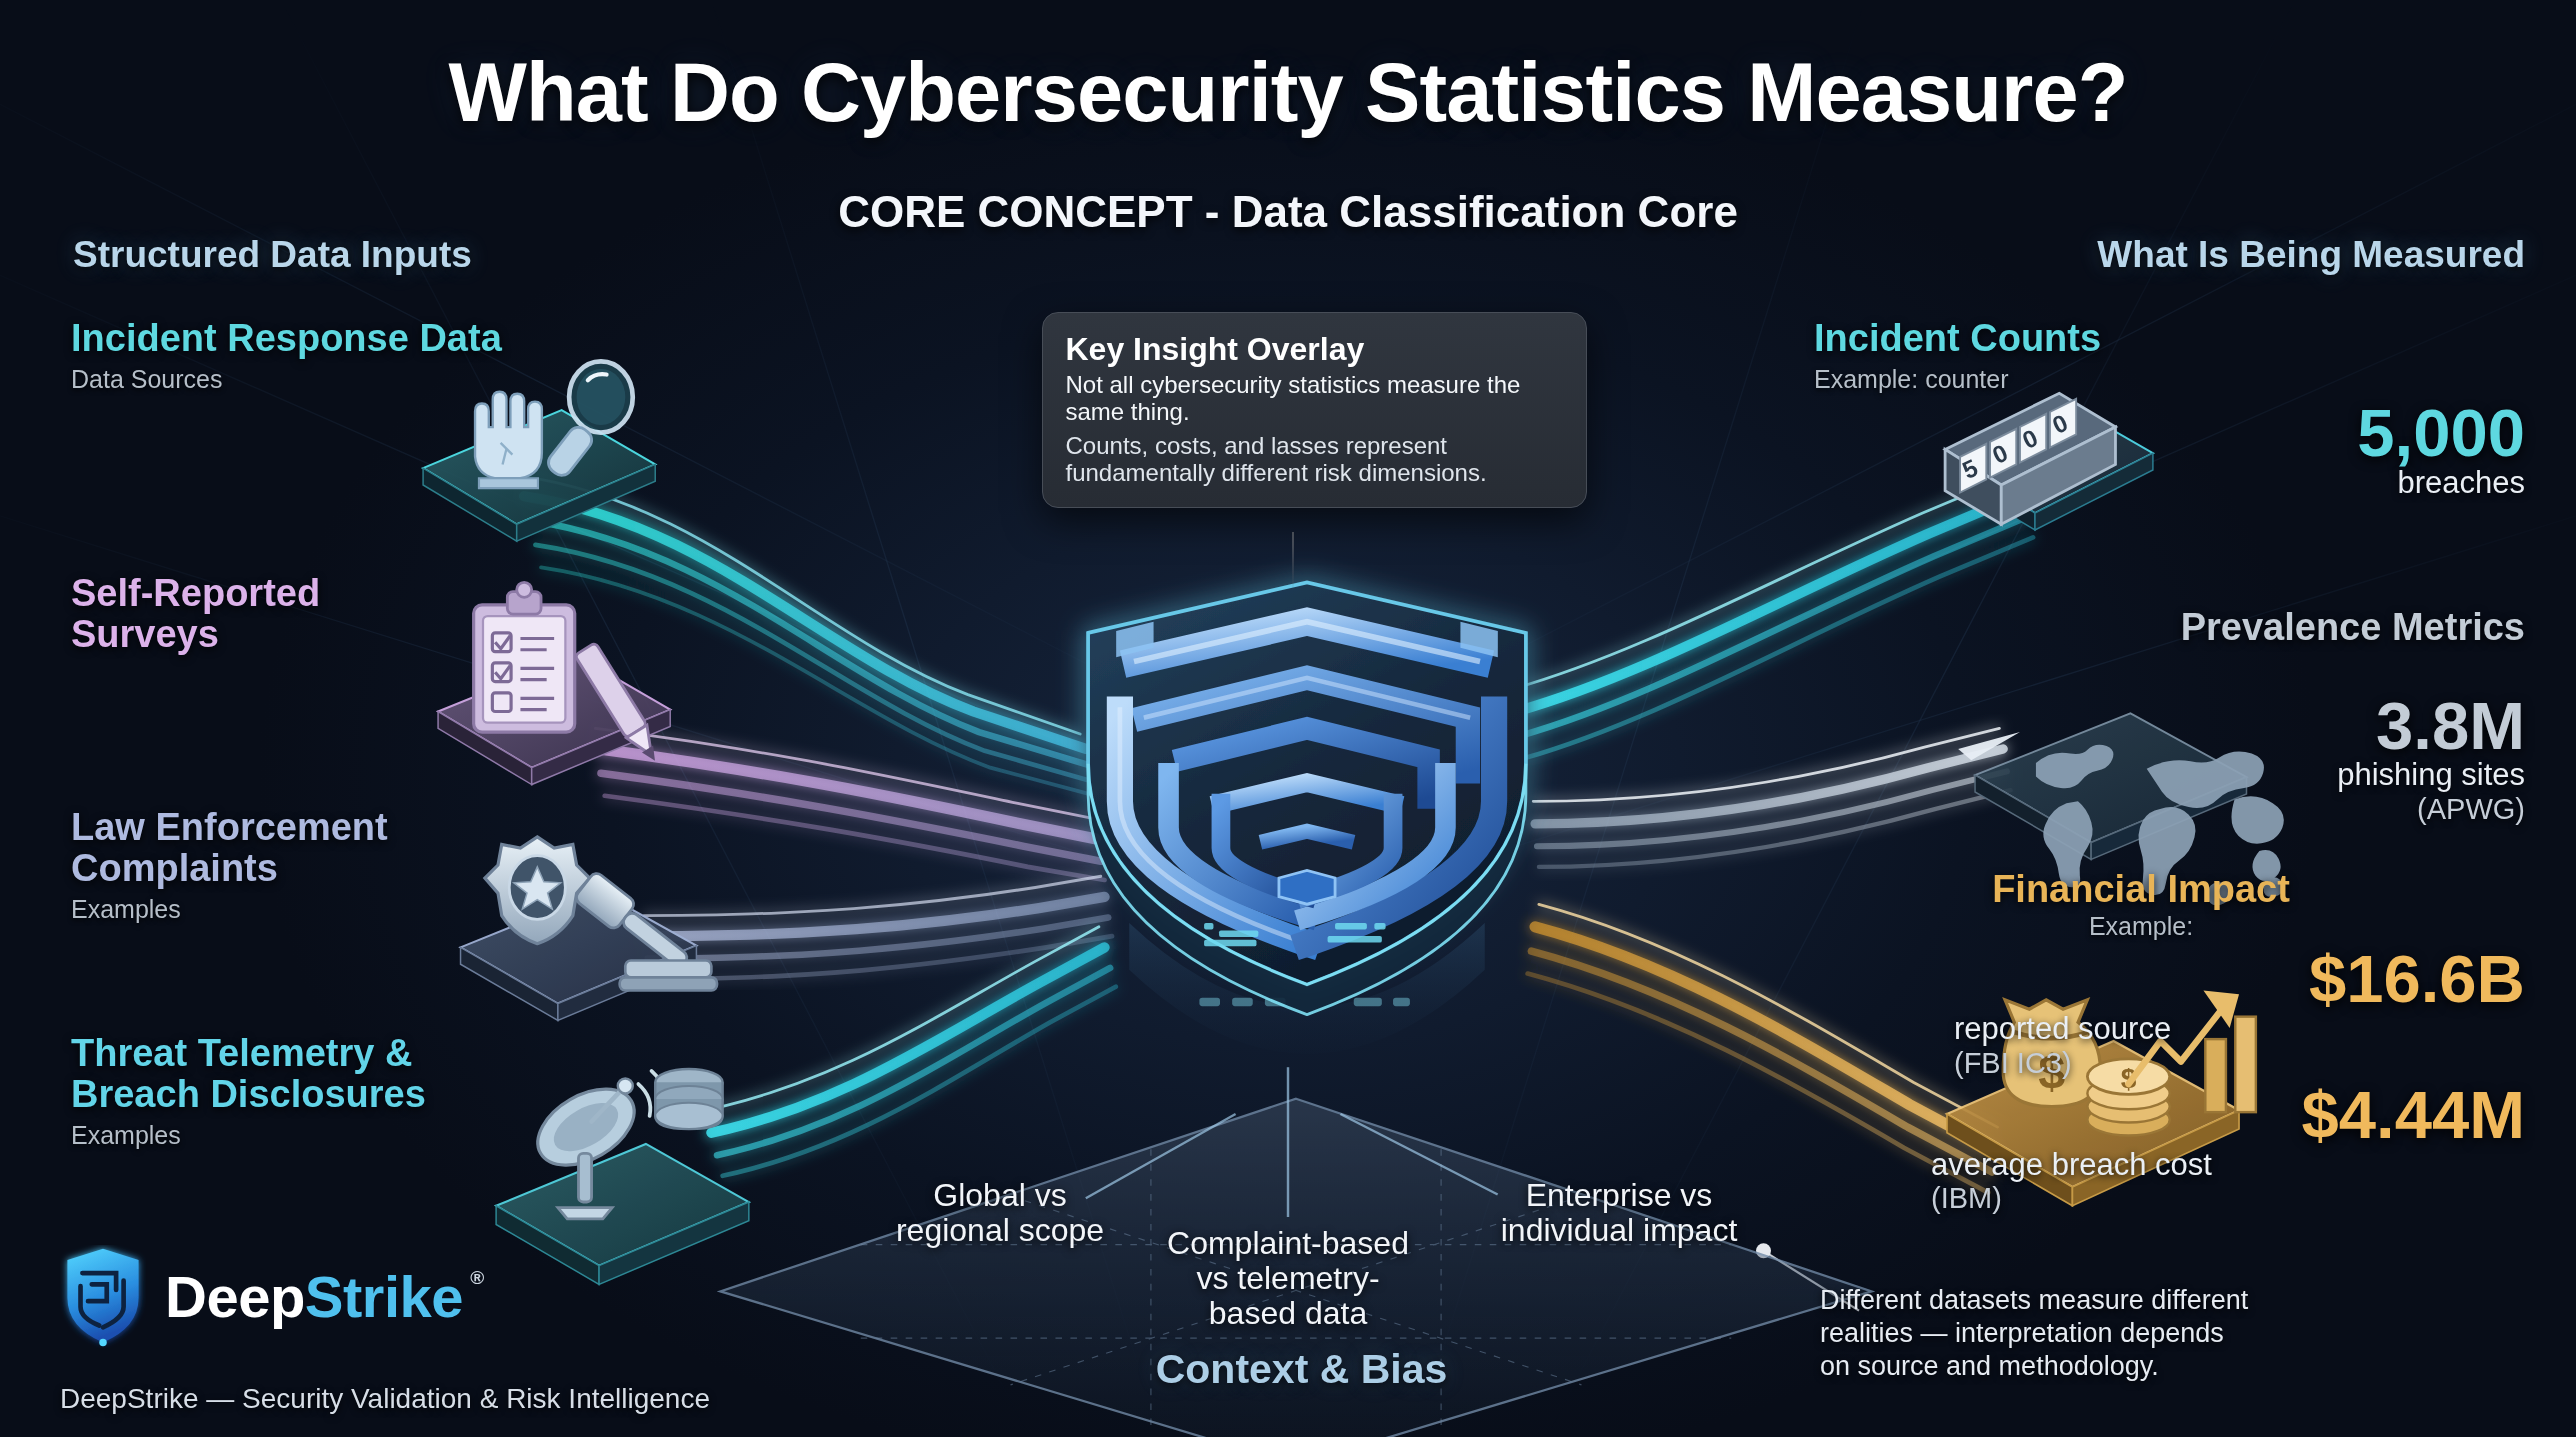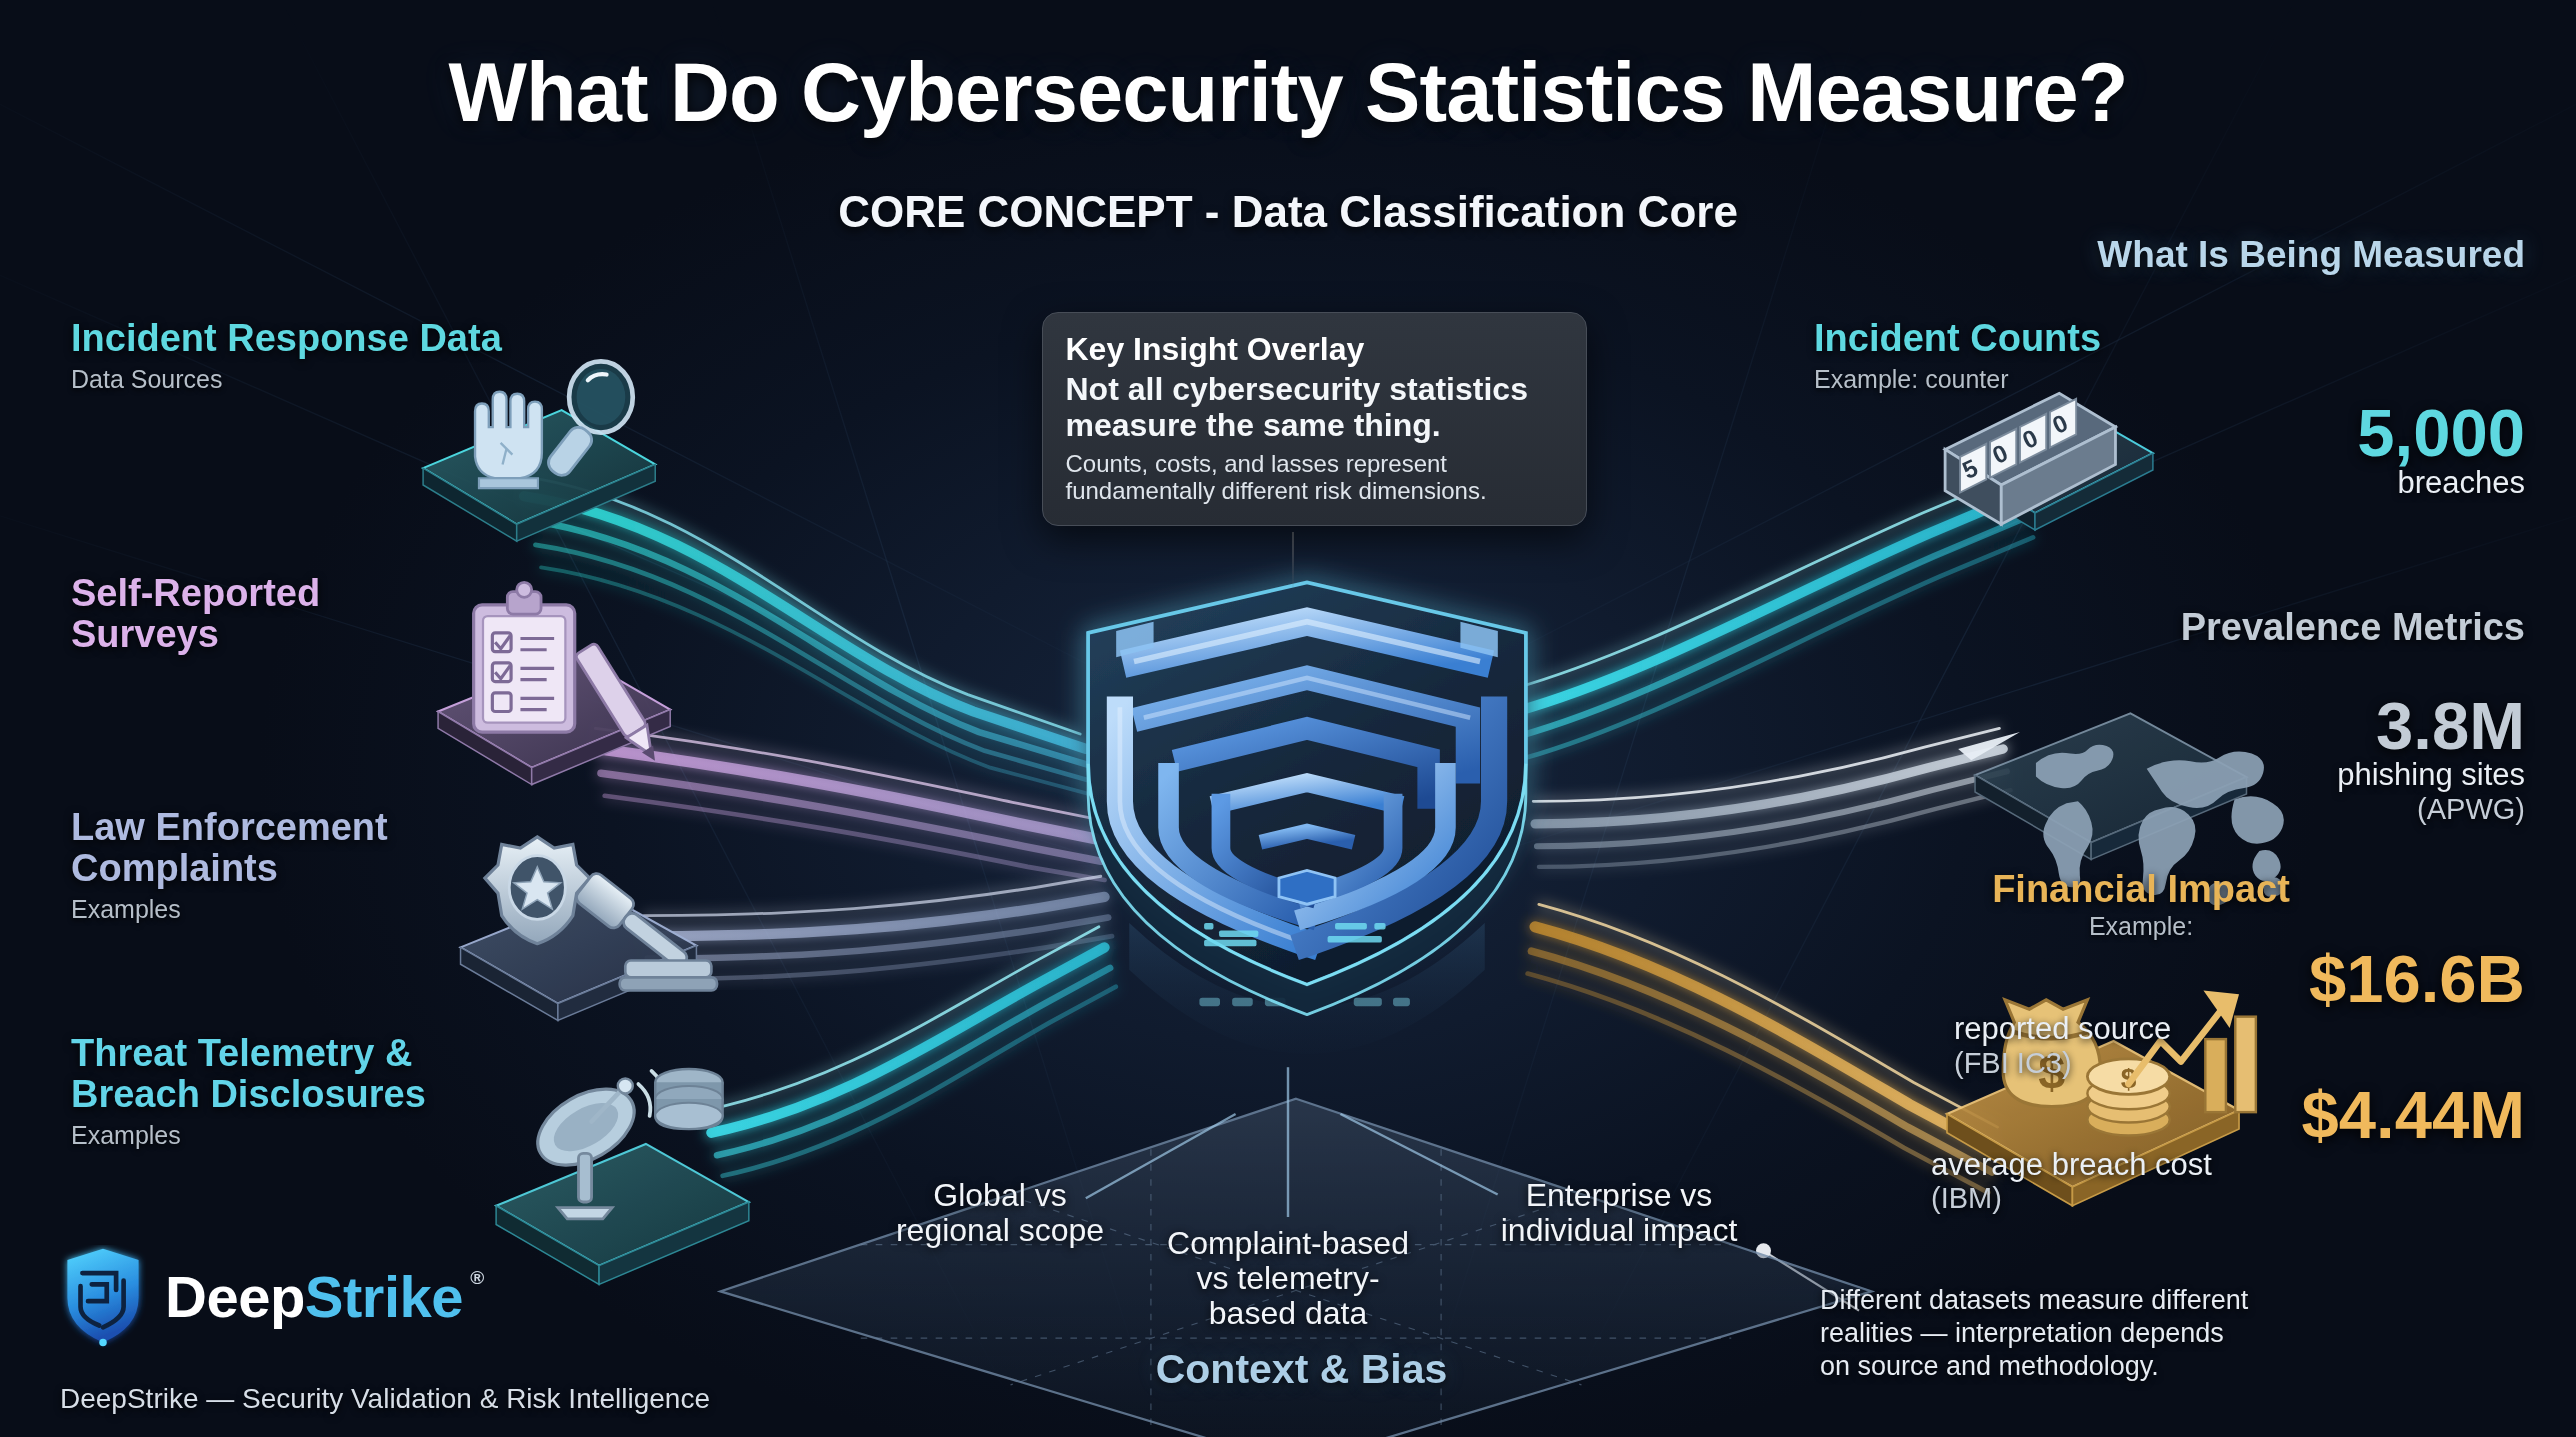--- a/index.html
+++ b/index.html
@@ -72,21 +72,21 @@
 
   
   #overlay{
     position:absolute; left:1042px; top:312px; width:545px;
     background:linear-gradient(180deg,#30363f 0%,#272c34 100%);
     border:0.9px solid #474d57; border-radius:16px;
     padding:18px 22.5px 20.6px 22.5px;
     box-shadow:0 13px 37px rgba(0,0,0,.6);
   }
   #overlay .ov-title{ font-size:32px; font-weight:700; color:#ffffff; margin-bottom:3.7px; }
-  #overlay .ov-lead{ font-size:32px; font-weight:700; color:#f4f7fa; line-height:1.12; }
+  #overlay .ov-lead{ font-size:24px; font-weight:400; color:#f4f7fa; line-height:1.12; }
   #overlay .ov-note{ font-size:24px; font-weight:400; color:#dfe5ec; line-height:1.12; margin-top:7.5px; }
   #overlay-tail{
     position:absolute; left:1292px; top:532px; width:1.9px; height:58px;
     background:linear-gradient(180deg,#565c66,rgba(86,92,102,0));
   }
 
   
   #hub{ position:absolute; left:1026px; top:530px; width:562px; height:580px; }
   #diamond-svg{ position:absolute; left:711px; top:1095px; width:1170px; height:374px; }
 
@@ -536,20 +536,21 @@
         <rect x="330" y="420" width="34" height="7" rx="2"></rect>
         <rect x="372" y="420" width="12" height="7" rx="2"></rect>
         <rect x="322" y="434" width="58" height="7" rx="2"></rect>
       </g>
     </svg>
   </div>
 
   <div class="title">What Do Cybersecurity Statistics Measure?</div>
   <div class="subtitle">CORE CONCEPT - Data Classification Core</div>
 
+  <div class="col-head" id="head-left">Structured Data Inputs</div>
   <div class="col-head" id="head-right">What Is Being Measured</div>
 
   <div class="entry" style="left:71px; top:318px;">
     <div class="e-title" style="color:#5ed8e0;">Incident Response Data</div>
     <div class="e-sub">Data Sources</div>
   </div>
 
   <div class="entry" style="left:71px; top:573px;">
     <div class="e-title" style="color:#dcb2ea;">Self-Reported
 Surveys</div>

